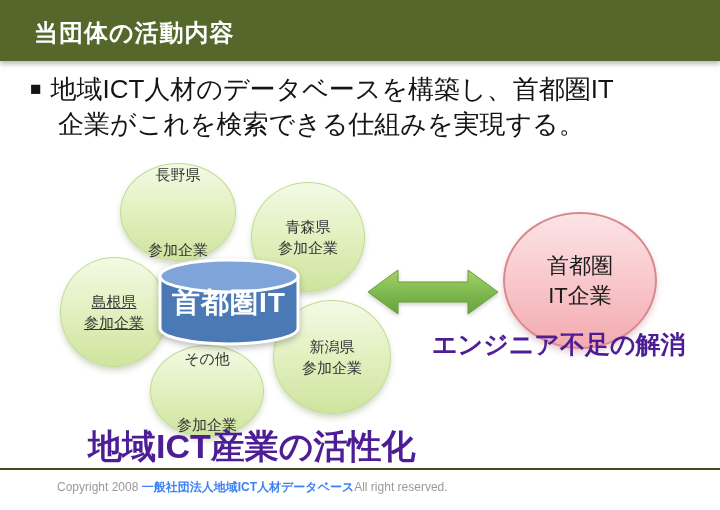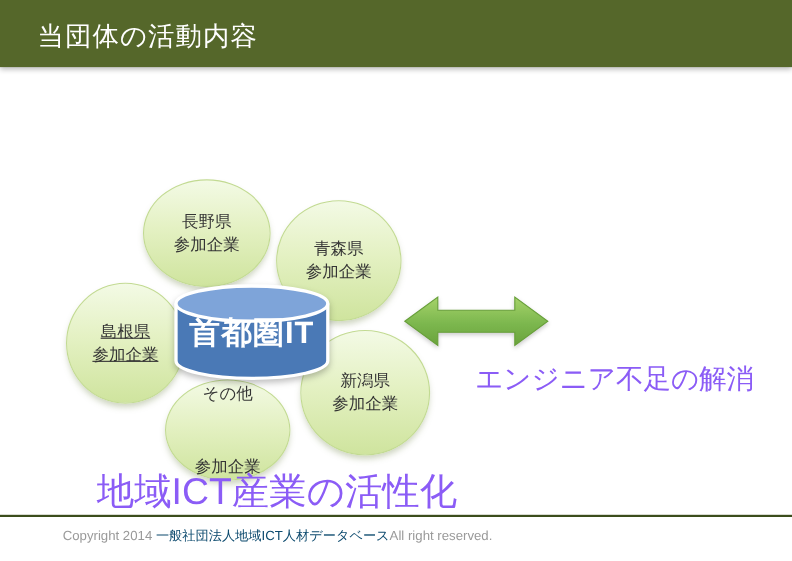--- a/index.html
+++ b/index.html
@@ -9,39 +9,39 @@
     margin:0 auto;
   }
   
   .header-bar{
     position:absolute;left:0;top:0;width:720px;height:61px;
     background:#55672a;
     box-shadow:0 3px 5px rgba(0,0,0,.28);
   }
   .page-title{
     position:absolute;left:34px;top:17px;
-    color:#ffffff;font-size:24px;font-weight:normal;letter-spacing:1px;
+    color:#ffffff;font-size:24px;font-weight:bold;letter-spacing:1px;
   }
   
   .summary{
     position:absolute;left:30px;top:73px;width:672px;
     color:#141414;font-size:26px;line-height:32px;font-weight:500;
   }
   .summary .bullet{font-size:19px;margin-right:9px;position:relative;top:-3px;}
   .summary .s-line2{padding-left:28px;}
   
   .node{
     position:absolute;border-radius:50%;
     background:linear-gradient(180deg,#f3fae5 0%,#e4f1c3 45%,#cfe49e 100%);
     border:1.5px solid #c2da92;
     box-shadow:0 4px 6px -1px rgba(110,130,70,.35);
     display:flex;flex-direction:column;align-items:center;justify-content:center;
     color:#353535;font-size:15px;line-height:21px;text-align:center;
   }
-  .node-nagano {left:130px;top:163px;width:114px;height:96px;}
+  .node-nagano {left:120px;top:163px;width:114px;height:96px;justify-content:space-between;}
   .node-aomori {left:251px;top:182px;width:112px;height:108px;}
   .node-shimane{left:60px; top:257px;width:106px;height:108px;text-decoration:underline;}
   .node-niigata{left:273px;top:300px;width:116px;height:112px;align-items:center;}
   .node-sonota {left:150px;top:345px;width:112px;height:90px;gap:45px;}
   
   .db-svg{position:absolute;left:154px;top:255px;filter:drop-shadow(0 3px 3px rgba(0,0,0,.25));}
   .db-label{
     position:absolute;left:154px;top:284px;width:150px;text-align:center;
     color:#ffffff;font-size:28px;font-weight:bold;letter-spacing:1px;
   }
@@ -54,39 +54,43 @@
   
   .target-circle{
     position:absolute;left:503px;top:212px;width:150px;height:133px;border-radius:50%;
     background:linear-gradient(180deg,#fce4e6 0%,#f8c5c9 55%,#f3abb1 100%);
     border:2px solid #d9898e;
     box-shadow:0 4px 7px -1px rgba(160,90,90,.35);
     display:flex;flex-direction:column;align-items:center;justify-content:center;
     color:#1c1c1c;font-size:22px;line-height:30px;text-align:center;
   }
   
-  .benefit{position:absolute;color:#8b5cf6;font-weight:normal;white-space:nowrap;}
+  .benefit{position:absolute;color:#4c1d95;font-weight:bold;white-space:nowrap;}
   .benefit-right{left:432px;top:328px;font-size:25px;}
   .benefit-left {left:88px;top:424px;font-size:34px;}
   
   .footer-divider{position:absolute;left:0;top:468px;width:720px;height:2px;background:#3c4d1c;}
   .footer-copyright{
     position:absolute;left:57px;top:479px;font-size:12px;color:#9a9a9a;
   }
-  .footer-copyright .org{color:#0c4a6e;font-weight:400;}
+  .footer-copyright .org{color:#3b82f6;font-weight:700;}
 </style>
 </head>
 <body>
 
 <div class="slide">
 
   <div class="header-bar">
     <div class="page-title">当団体の活動内容</div>
   </div>
 
+  <div class="summary">
+    <div class="s-line1"><span class="bullet">■</span><span>地域ICT人材のデータベースを構築し、首都圏IT</span></div>
+    <div class="s-line2">企業がこれを検索できる仕組みを実現する。</div>
+  </div>
 
   <div class="node node-nagano">
     <div>長野県</div>
     <div>参加企業</div>
   </div>
   <div class="node node-aomori">
     <div>青森県</div>
     <div>参加企業</div>
   </div>
   <div class="node node-shimane">
@@ -112,20 +116,24 @@
     <defs>
       <linearGradient id="ag" x1="0" y1="0" x2="0" y2="1">
         <stop offset="0" stop-color="#a6d36a"></stop>
         <stop offset="0.55" stop-color="#7cb74e"></stop>
         <stop offset="1" stop-color="#6aa33c"></stop>
       </linearGradient>
     </defs>
     <polygon points="2,26 32,4 32,16 102,16 102,4 132,26 102,48 102,36 32,36 32,48" fill="url(#ag)" stroke="#679f39" stroke-width="1"></polygon>
   </svg>
 
+  <div class="target-circle">
+    <div>首都圏</div>
+    <div>IT企業</div>
+  </div>
 
   <div class="benefit benefit-right">エンジニア不足の解消</div>
   <div class="benefit benefit-left">地域ICT産業の活性化</div>
 
   <div class="footer-divider"></div>
-  <div class="footer-copyright"><span>Copyright 2014 </span><span class="org">一般社団法人地域ICT人材データベース</span><span>All right reserved.</span></div>
+  <div class="footer-copyright"><span>Copyright 2008 </span><span class="org">一般社団法人地域ICT人材データベース</span><span>All right reserved.</span></div>
 
 </div>
 
 </body></html>

